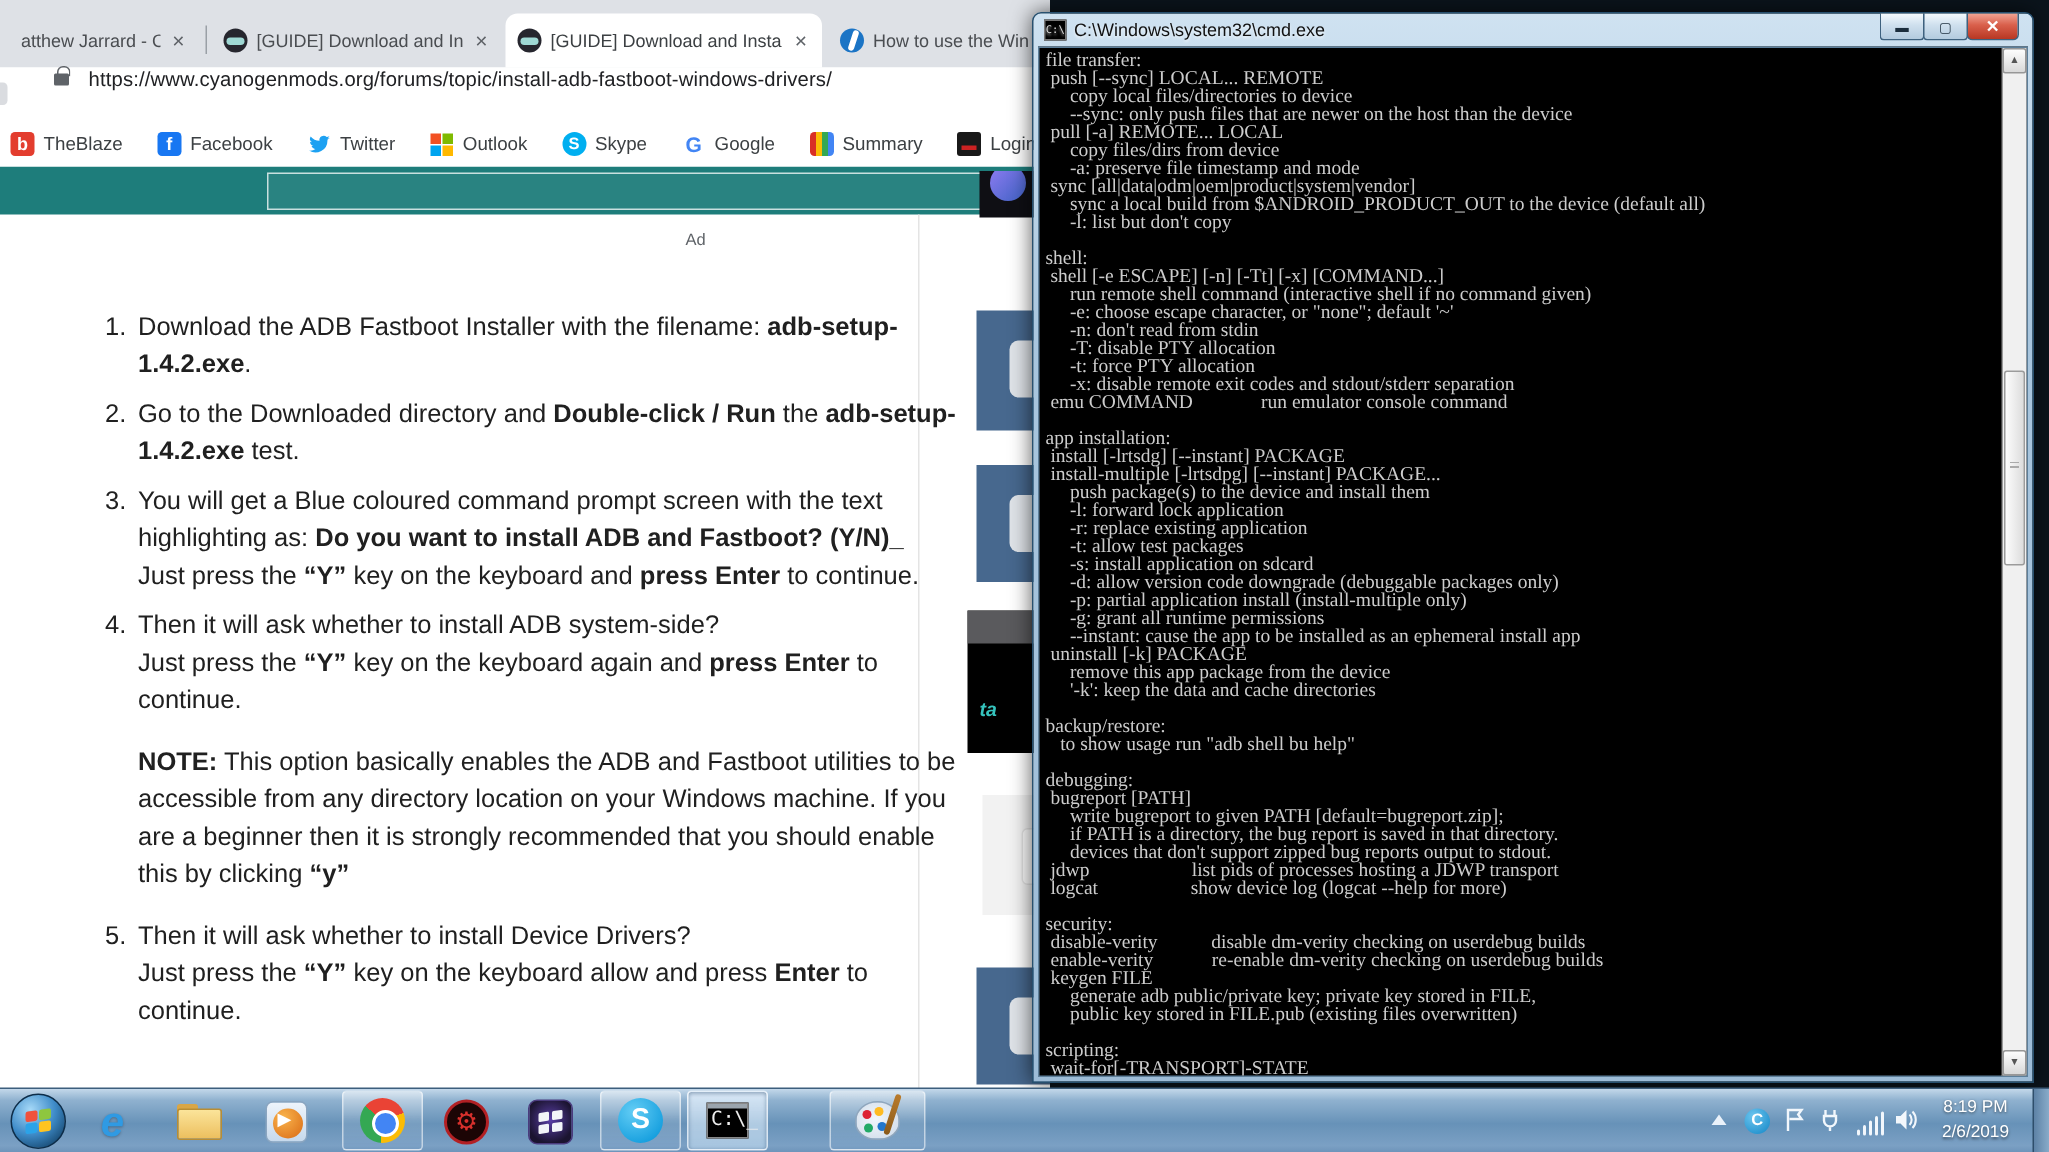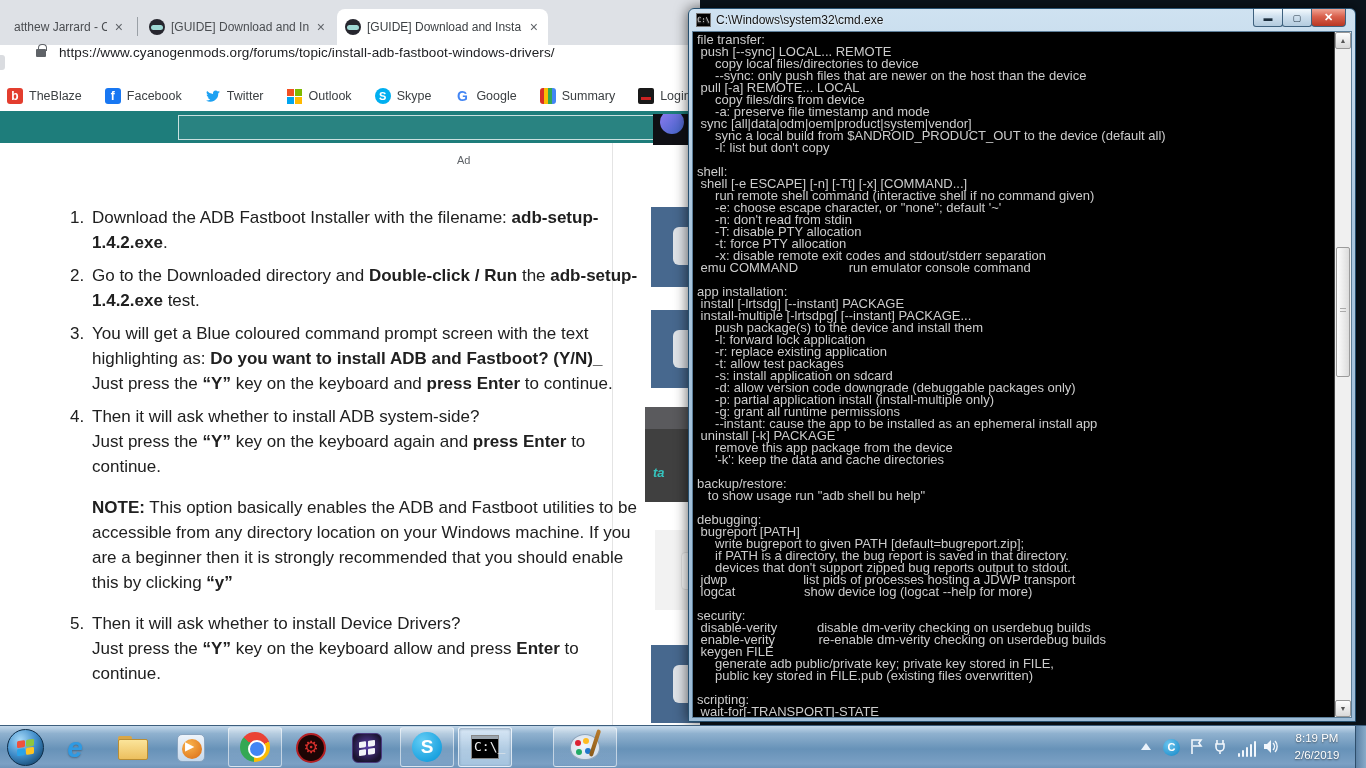--- a/index.html
+++ b/index.html
@@ -47,40 +47,40 @@
   .adlabel { position:absolute; left:457px; top:43px; font-size:11px; color:#5f6368; }
   .vsep { position:absolute; left:612px; top:32px; bottom:0; width:1px; background:#e4e4e4; }
   .article { position:absolute; left:70px; top:94px; width:572px; font-size:17px; line-height:25px; color:#202020; }
   .abk { position:relative; padding-left:22px; margin-bottom:8px; }
   .abk .num { position:absolute; left:0; top:0; }
   .abk .atext { white-space:pre-wrap; }
   .abk.note { margin:16px 0; }
   .sb-box { position:absolute; overflow:hidden; }
   .sb-blue { background:#47688e; }
   .sb-blue::after { content:""; position:absolute; left:22px; top:20px; width:40px; height:38px; background:#dfe3e8; border-radius:6px; }
-  .sb-dark { background:#404040; }
+  .sb-dark { background:#000000; }
   .sb-dark .band { position:absolute; top:0; left:0; right:0; height:22px; background:#5a5a5d; }
   .sb-dark .dot { position:absolute; right:-8px; top:14px; width:26px; height:26px; border-radius:50%; background:#2196d8; }
   .sb-dark .cap { position:absolute; left:8px; bottom:22px; color:#35c3bd; font-weight:bold; font-size:13px; font-style:italic; }
   .sb-light { background:#f2f2f2; }
   .sb-light::after { content:""; position:absolute; left:26px; top:22px; width:34px; height:36px; background:#fbfbfb; border:1px solid #e2e2e2; border-radius:4px; }
 
   
   .cmd-win { position:absolute; left:688px; top:8px; width:668px; height:714px; z-index:5;
     background:linear-gradient(180deg,#cfe2f1,#a9c6de 30%,#9dbcd7); border:1px solid #27506f; border-radius:6px 6px 0 0;
     box-shadow:0 0 14px rgba(0,0,0,.65); }
   .cmd-title { height:21px; display:flex; align-items:center; padding-left:7px; font-size:12px; color:#111; text-shadow:0 1px 2px rgba(255,255,255,.8); }
   .cmd-ico { width:15px; height:14px; background:#000; border:1px solid #777; margin-right:5px; color:#ddd; font-family:"DejaVu Sans Mono",monospace; font-size:7px; line-height:13px; text-align:center; flex:0 0 auto; }
   .winbtns { position:absolute; top:0; right:9px; display:flex; }
   .wbtn { width:30px; height:18px; border:1px solid #3e617e; border-top:none; background:linear-gradient(180deg,#f4fafe,#cfe0ee 45%,#b3cbde); border-radius:0 0 3px 3px; margin-left:-1px;
     display:flex; align-items:center; justify-content:center; font-size:9px; color:#1c2e3d; }
   .wbtn.close { width:35px; background:linear-gradient(180deg,#f0a494,#d9604c 45%,#b83723); color:#fff; font-size:11px; font-weight:bold; border-radius:0 0 4px 4px; }
   .console { position:absolute; left:3px; right:3px; top:22px; bottom:3px; background:#000; border:1px solid #5d7f9a; }
   .constext { position:absolute; left:0; top:0; right:17px; bottom:0; overflow:hidden; padding:2px 0 0 4px;
-    font-family:Liberation Sans, sans-serif; font-size:13px; line-height:12px; color:#cccccc; }
+    font-family:Liberation Serif, serif; font-size:13px; line-height:12px; color:#cccccc; }
   .cscroll { position:absolute; right:0; top:0; bottom:0; width:17px; background:#f0f0f0; border-left:1px solid #444; }
   .sarrow { position:absolute; left:0; width:16px; height:17px; background:linear-gradient(180deg,#fdfdfd,#d9d9d9); border:1px solid #979797; border-radius:2px;
     display:flex; align-items:center; justify-content:center; font-size:7px; color:#555; }
   .sarrow.up { top:0; } .sarrow.down { bottom:0; }
   .sthumb { position:absolute; left:1px; top:215px; width:14px; height:130px; background:linear-gradient(90deg,#fdfdfd,#dcdcdc); border:1px solid #9b9b9b; border-radius:2px; }
   .sthumb::after { content:""; position:absolute; left:3px; right:3px; top:60px; height:6px; background:repeating-linear-gradient(180deg,#aaa 0 1px,transparent 1px 3px); }
 
   
   .taskbar { position:absolute; left:0; bottom:0; width:1366px; height:43px; z-index:10;
     background:linear-gradient(180deg,#c3d8ea 0%,#8fb1cf 18%,#6792b8 55%,#7ba0c4 90%,#6e94ba); border-top:1px solid #3d5e7d; }
@@ -138,20 +138,24 @@
       <div class="tab" style="left:141px;width:194px;">
         <span class="fav fav-cm"></span>
         <span class="ttl">[GUIDE] Download and Insta</span>
         <span class="tx">×</span>
       </div>
       <div class="tab active" style="left:337px;width:211px;">
         <span class="fav fav-cm"></span>
         <span class="ttl">[GUIDE] Download and Insta</span>
         <span class="tx">×</span>
       </div>
+      <div class="tab" style="left:552px;width:148px;">
+        <span class="fav fav-twc"></span>
+        <span class="ttl">How to use the Win</span>
+      </div>
     </div>
     <div class="toolbar">
       <span class="btn-sliver"></span>
       <span class="lock"></span>
       <span class="url">https://www.cyanogenmods.org/forums/topic/install-adb-fastboot-windows-drivers/</span>
     </div>
     <div class="bookmarks">
       <span class="bm">
           <span class="bmi bi-blaze">b</span>
           <span>TheBlaze</span>

